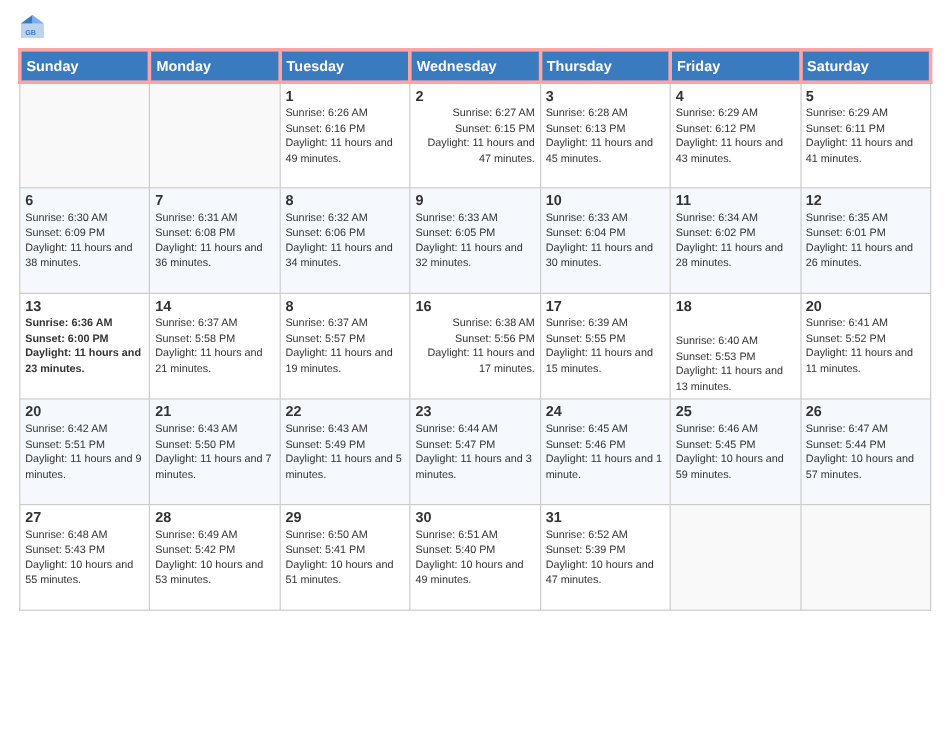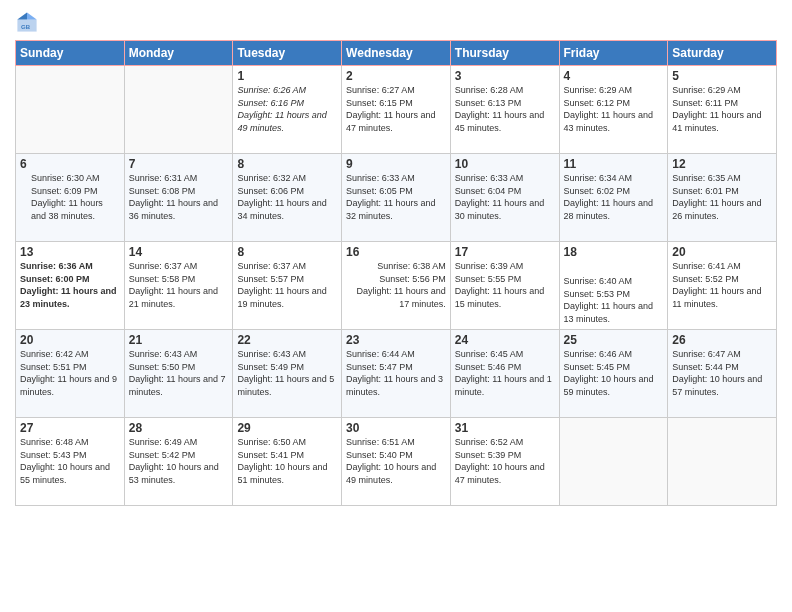--- a/index.html
+++ b/index.html
@@ -60,21 +60,21 @@
       border-collapse: collapse;
       table-layout: fixed;
     }
     .calendar thead tr th {
       background-color: #3a7abf;
       color: #fff;
       font-size: 12px;
       font-weight: bold;
       padding: 5px 4px;
       text-align: left;
-      border: 1px solid #fca5a5;
+      border: 3px solid #fca5a5;
     }
     .calendar tbody tr td {
       border: 1px solid #ccc;
       vertical-align: top;
       padding: 3px 4px;
       font-size: 9.5px;
       color: #333;
       background: #fff;
       min-height: 72px;
       height: 88px;
@@ -133,27 +133,27 @@
           <th>Friday</th>
           <th>Saturday</th>
         </tr>
     </thead>
     <tbody id="calendar-body">
     <tr>
           <td class="empty-cell"></td>
           <td class="empty-cell"></td>
           <td>
             <span class="day-number">1</span>
-            <div class="day-info" style="white-space: pre-line; font-style: italic;">Sunrise: 6:26 AM
+            <div class="day-info" style="white-space: pre-line;">Sunrise: 6:26 AM
 Sunset: 6:16 PM
 Daylight: 11 hours and 49 minutes.</div>
           </td>
           <td>
             <span class="day-number">2</span>
-            <div class="day-info" style="white-space: pre-line;">Sunrise: 6:27 AM
+            <div class="day-info" style="white-space: pre-line; text-align: right;">Sunrise: 6:27 AM
 Sunset: 6:15 PM
 Daylight: 11 hours and 47 minutes.</div>
           </td>
           <td>
             <span class="day-number">3</span>
             <div class="day-info" style="white-space: pre-line;">Sunrise: 6:28 AM
 Sunset: 6:13 PM
 Daylight: 11 hours and 45 minutes.</div>
           </td>
           <td>
@@ -165,21 +165,21 @@
           <td>
             <span class="day-number">5</span>
             <div class="day-info" style="white-space: pre-line;">Sunrise: 6:29 AM
 Sunset: 6:11 PM
 Daylight: 11 hours and 41 minutes.</div>
           </td>
         </tr>
         <tr>
           <td>
             <span class="day-number">6</span>
-            <div class="day-info" style="white-space: pre-line; margin-left: 11px;">Sunrise: 6:30 AM
+            <div class="day-info" style="white-space: pre-line;">Sunrise: 6:30 AM
 Sunset: 6:09 PM
 Daylight: 11 hours and 38 minutes.</div>
           </td>
           <td>
             <span class="day-number">7</span>
             <div class="day-info" style="white-space: pre-line;">Sunrise: 6:31 AM
 Sunset: 6:08 PM
 Daylight: 11 hours and 36 minutes.</div>
           </td>
           <td>

